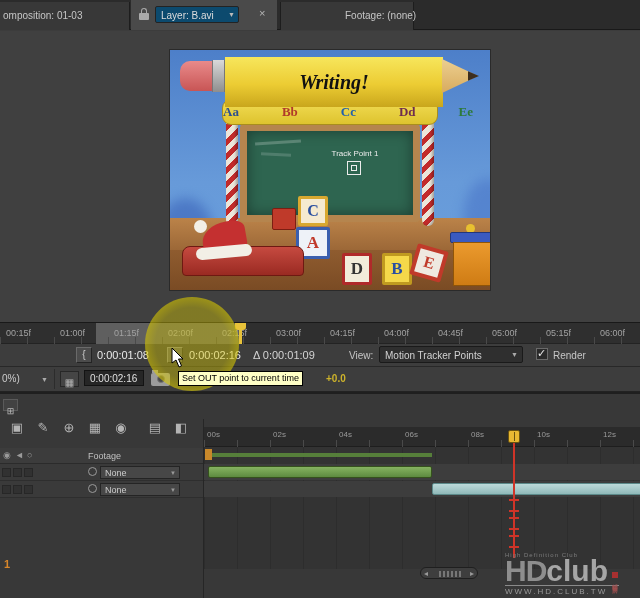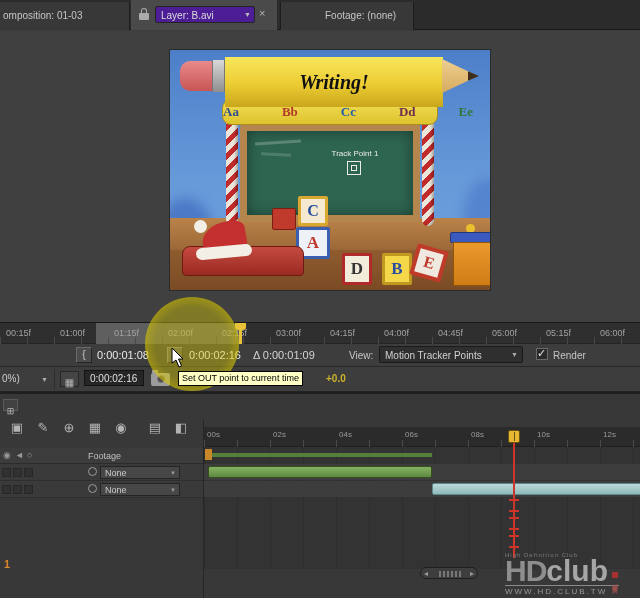--- a/index.html
+++ b/index.html
@@ -27,28 +27,28 @@
 
   <div class="abs" style="left:0;top:0;width:640px;height:30px;background:#2b2b2b;border-bottom:1px solid #191919;">
     <div class="abs" style="left:0;top:2px;width:130px;height:28px;background:#383838;border-right:1px solid #1d1d1d;">
       <span class="abs txt" style="left:3px;top:8px;">omposition: 01-03</span>
     </div>
     <div class="abs" style="left:131px;top:0;width:146px;height:30px;background:#4a4a4a;">
       <span class="abs" style="left:8px;top:8px;width:10px;height:13px;">
         <span class="abs" style="left:2px;top:0;width:6px;height:5px;border:1px solid #aaa;border-bottom:none;border-radius:3px 3px 0 0;"></span>
         <span class="abs" style="left:0;top:5px;width:10px;height:7px;background:#aaa;border-radius:1px;"></span>
       </span>
-      <div class="abs" style="left:24px;top:6px;width:100px;height:17px;background:#4c1d95;border:1px solid #232323;border-radius:2px;">
+      <div class="abs" style="left:24px;top:6px;width:84px;height:17px;background:#0c4a6e;border:1px solid #232323;border-radius:2px;">
         <span class="abs" style="left:5px;top:3px;font-size:10px;color:#ddd;white-space:nowrap;">Layer: B.avi</span>
         <span class="abs" style="right:3px;top:4px;font-size:7px;color:#bbb;">▼</span>
       </div>
       <span class="abs" style="left:128px;top:7px;font-size:11px;color:#b5b5b5;">×</span>
     </div>
     <div class="abs" style="left:280px;top:2px;width:134px;height:28px;background:#383838;border-left:1px solid #1d1d1d;border-right:1px solid #1d1d1d;">
-      <span class="abs txt" style="left:4px;top:8px;padding-left:40px;">Footage: (none)</span>
+      <span class="abs txt" style="left:24px;top:8px;padding-left:40px;">Footage: (none)</span>
     </div>
   </div>
 
   <div class="abs" style="left:0;top:31px;width:640px;height:291px;background:#404040;">
     <div class="abs" style="left:170px;top:19px;width:320px;height:240px;overflow:hidden;outline:1px solid #2a2a2a;
                 background:linear-gradient(180deg,#4d7fc9,#679ad9 55%,#6aa0de);">
 
       <div class="abs" style="left:-12px;top:148px;width:55px;height:70px;background:#3a62b8;border-radius:50%;filter:blur(6px);opacity:.6;"></div>
       <div class="abs" style="left:293px;top:128px;width:50px;height:80px;background:#4a76c8;border-radius:50%;filter:blur(6px);opacity:.6;"></div>
 

